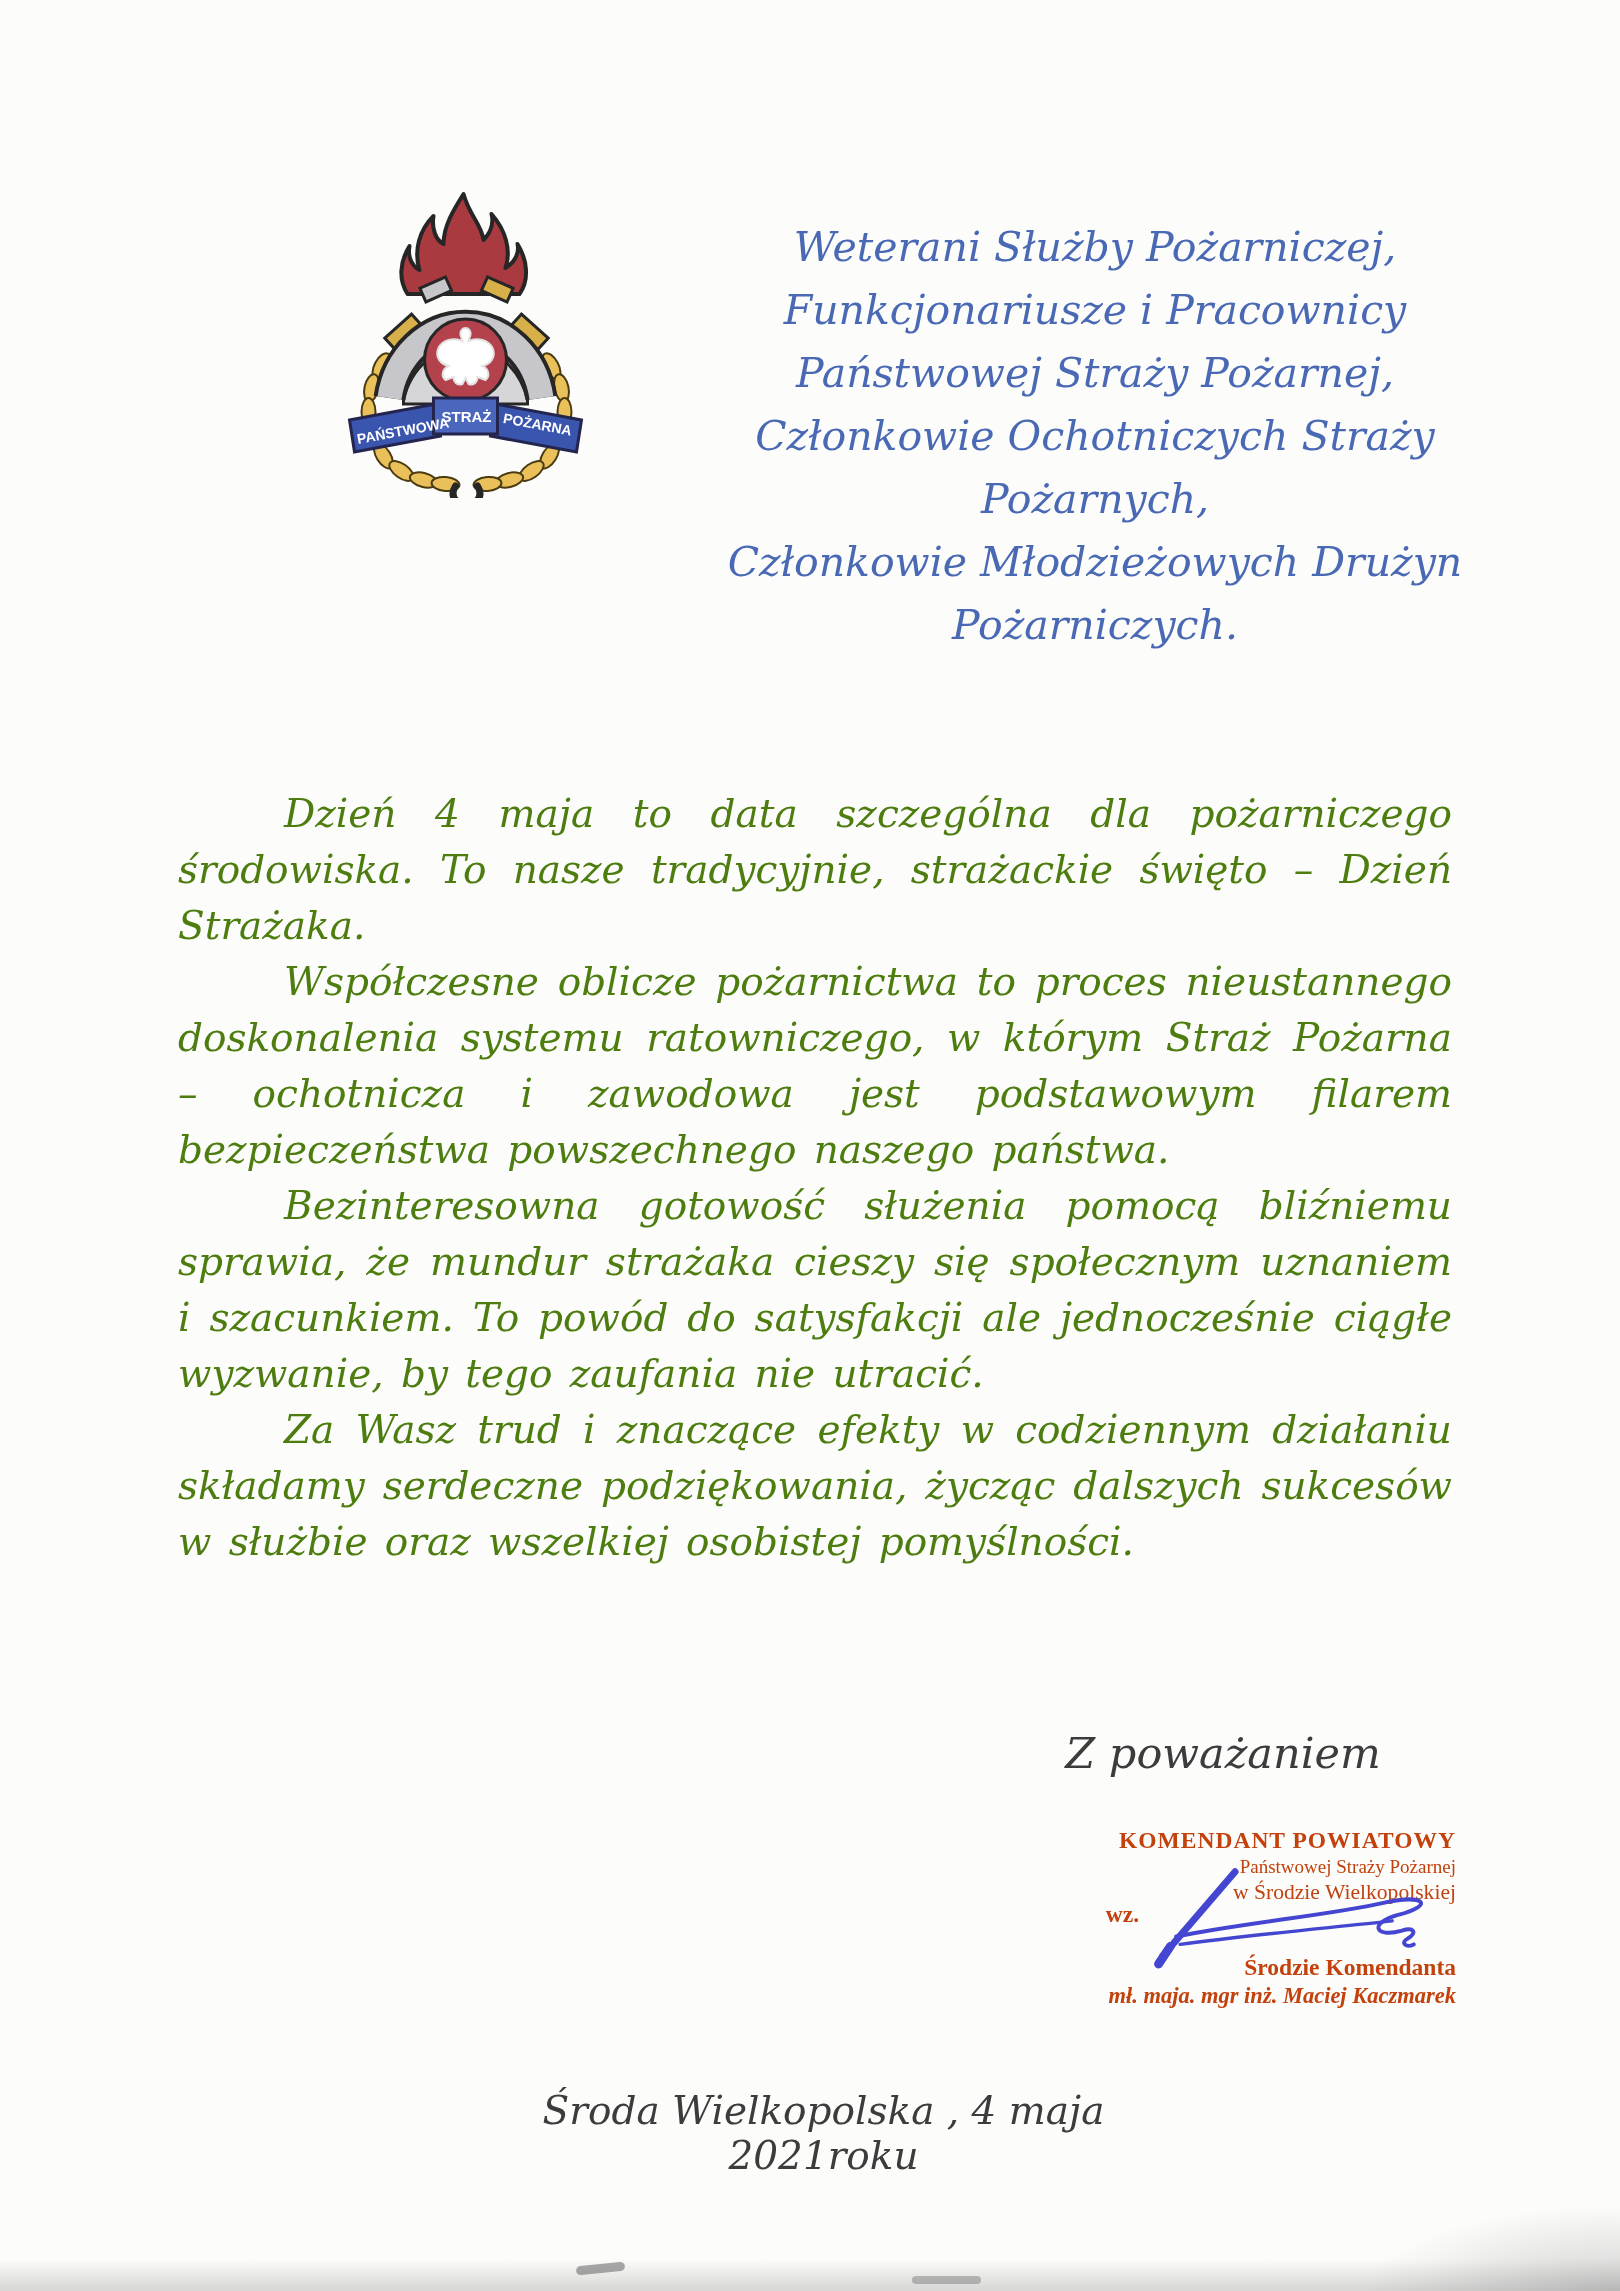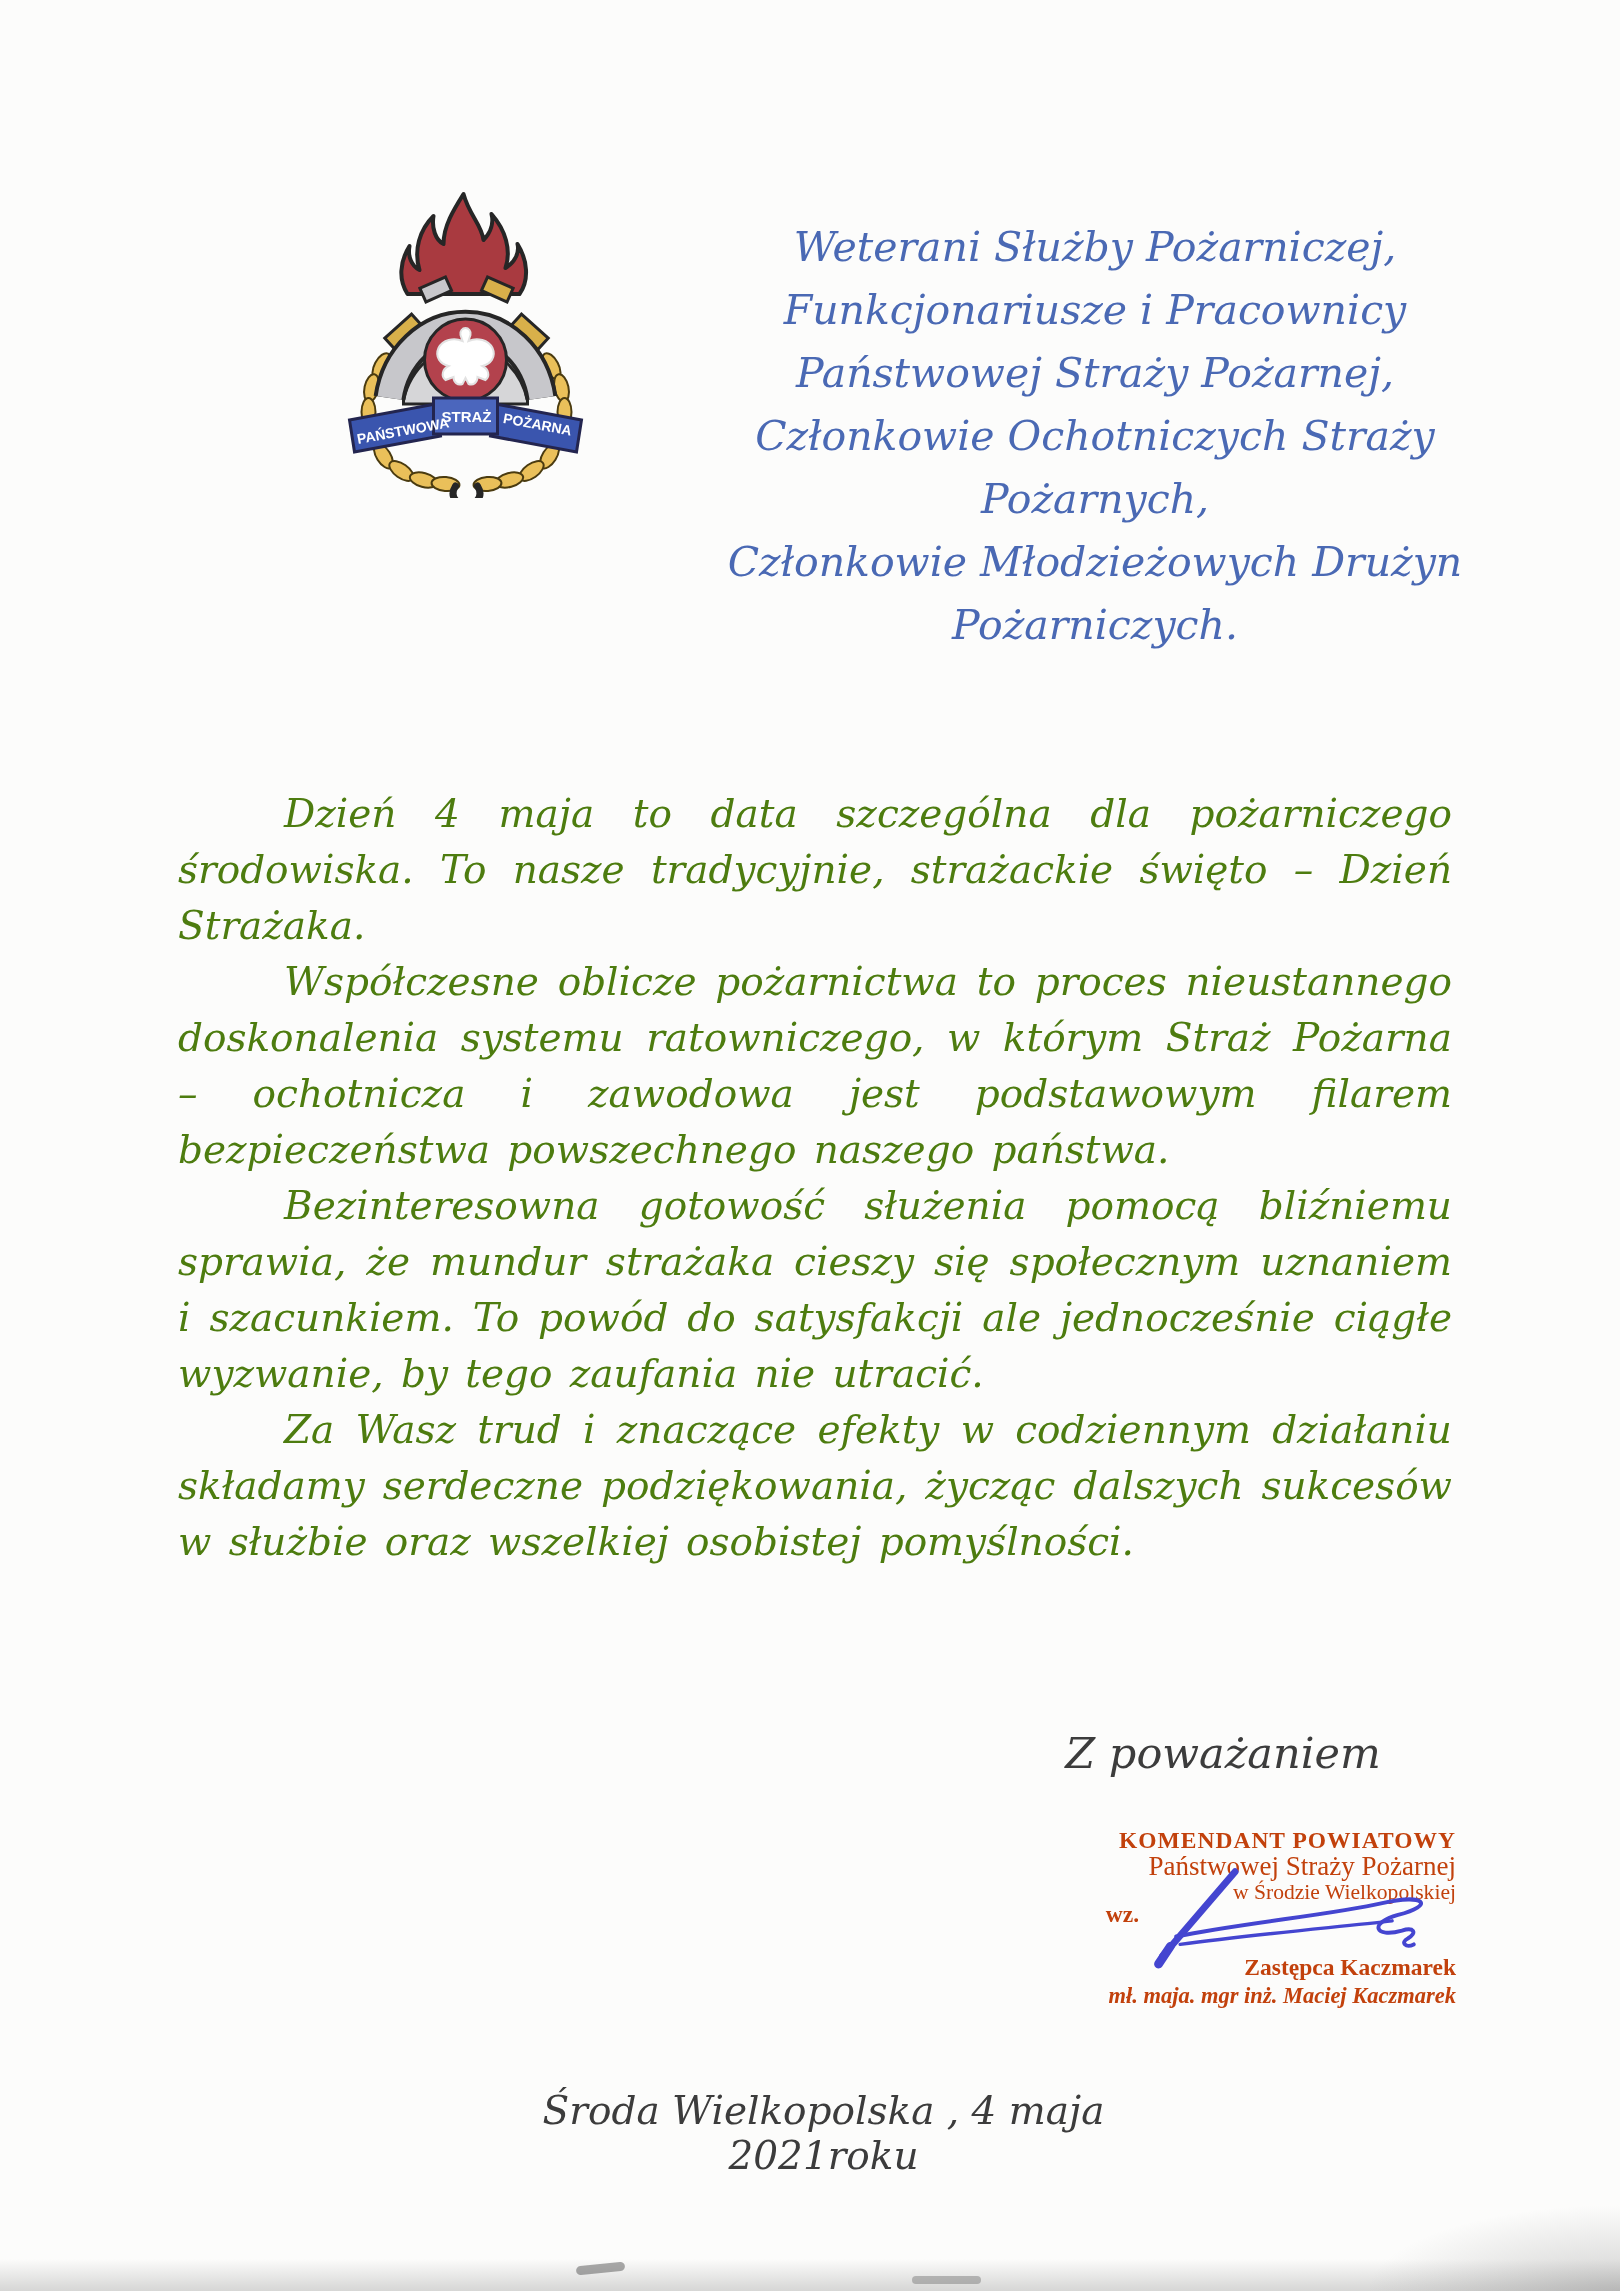--- a/index.html
+++ b/index.html
@@ -27,21 +27,21 @@
   .closing{
     position:absolute;left:1027px;top:1728px;width:392px;text-align:center;
     color:#3c3c3c;font-style:italic;font-size:43px;
   }
   
   .stamp{
     position:absolute;left:1098px;top:1827px;width:358px;
     font-family:"Liberation Serif",serif;color:#c2410c;text-align:right;
   }
   .stamp .s-title{font-size:23.5px;font-weight:bold;letter-spacing:1px;line-height:27.4px;}
-  .stamp .s-org{font-size:27px;line-height:25.5px;}
+  .stamp .s-org{font-size:19px;line-height:25.5px;}
   .stamp .s-loc{font-size:21.6px;line-height:25.5px;}
   .stamp .s-wz{position:absolute;left:7.8px;top:74px;font-size:23.5px;font-weight:bold;}
   .stamp .s-sig{position:absolute;left:37px;top:27.4px;width:316px;height:116px;}
   .stamp .s-deputy{margin-top:49px;font-size:23.5px;font-weight:bold;line-height:27.4px;}
   .stamp .s-signer{font-size:22.5px;font-weight:bold;font-style:italic;line-height:27.4px;white-space:nowrap;}
   
   .dateline{
     position:absolute;left:461px;top:2088px;width:725px;text-align:center;
     color:#3c3c3c;font-style:italic;font-size:39px;
   }
@@ -138,21 +138,21 @@
     <div class="s-loc">w Środzie Wielkopolskiej</div>
     <div class="s-wz">wz.</div>
     <svg class="s-sig" viewBox="0 0 322 118">
       <g fill="none" stroke="#4445d0" stroke-linecap="round">
         <path d="M28 104 L 102 18" stroke-width="7"></path>
         <path d="M24 112 L 36 94" stroke-width="9"></path>
         <path d="M42 84 C 110 70 200 62 252 50 C 296 40 306 52 268 62 C 238 70 244 86 272 78 C 284 74 288 80 278 86 C 270 90 276 96 284 92" stroke-width="4"></path>
         <path d="M46 92 C 120 82 210 74 262 68" stroke-width="3.5"></path>
       </g>
     </svg>
-    <div class="s-deputy">Zastępca Kaczmarek</div>
+    <div class="s-deputy">Środzie Komendanta</div>
     <div class="s-signer">mł. maja. mgr inż. Maciej Kaczmarek</div>
   </div>
 
   <div class="dateline">Środa Wielkopolska , 4 maja 2021roku</div>
 
   <div class="scan-bottom"></div>
   <div class="scan-corner"></div>
   <div class="scan-dash1"></div>
   <div class="scan-dash2"></div>
 

